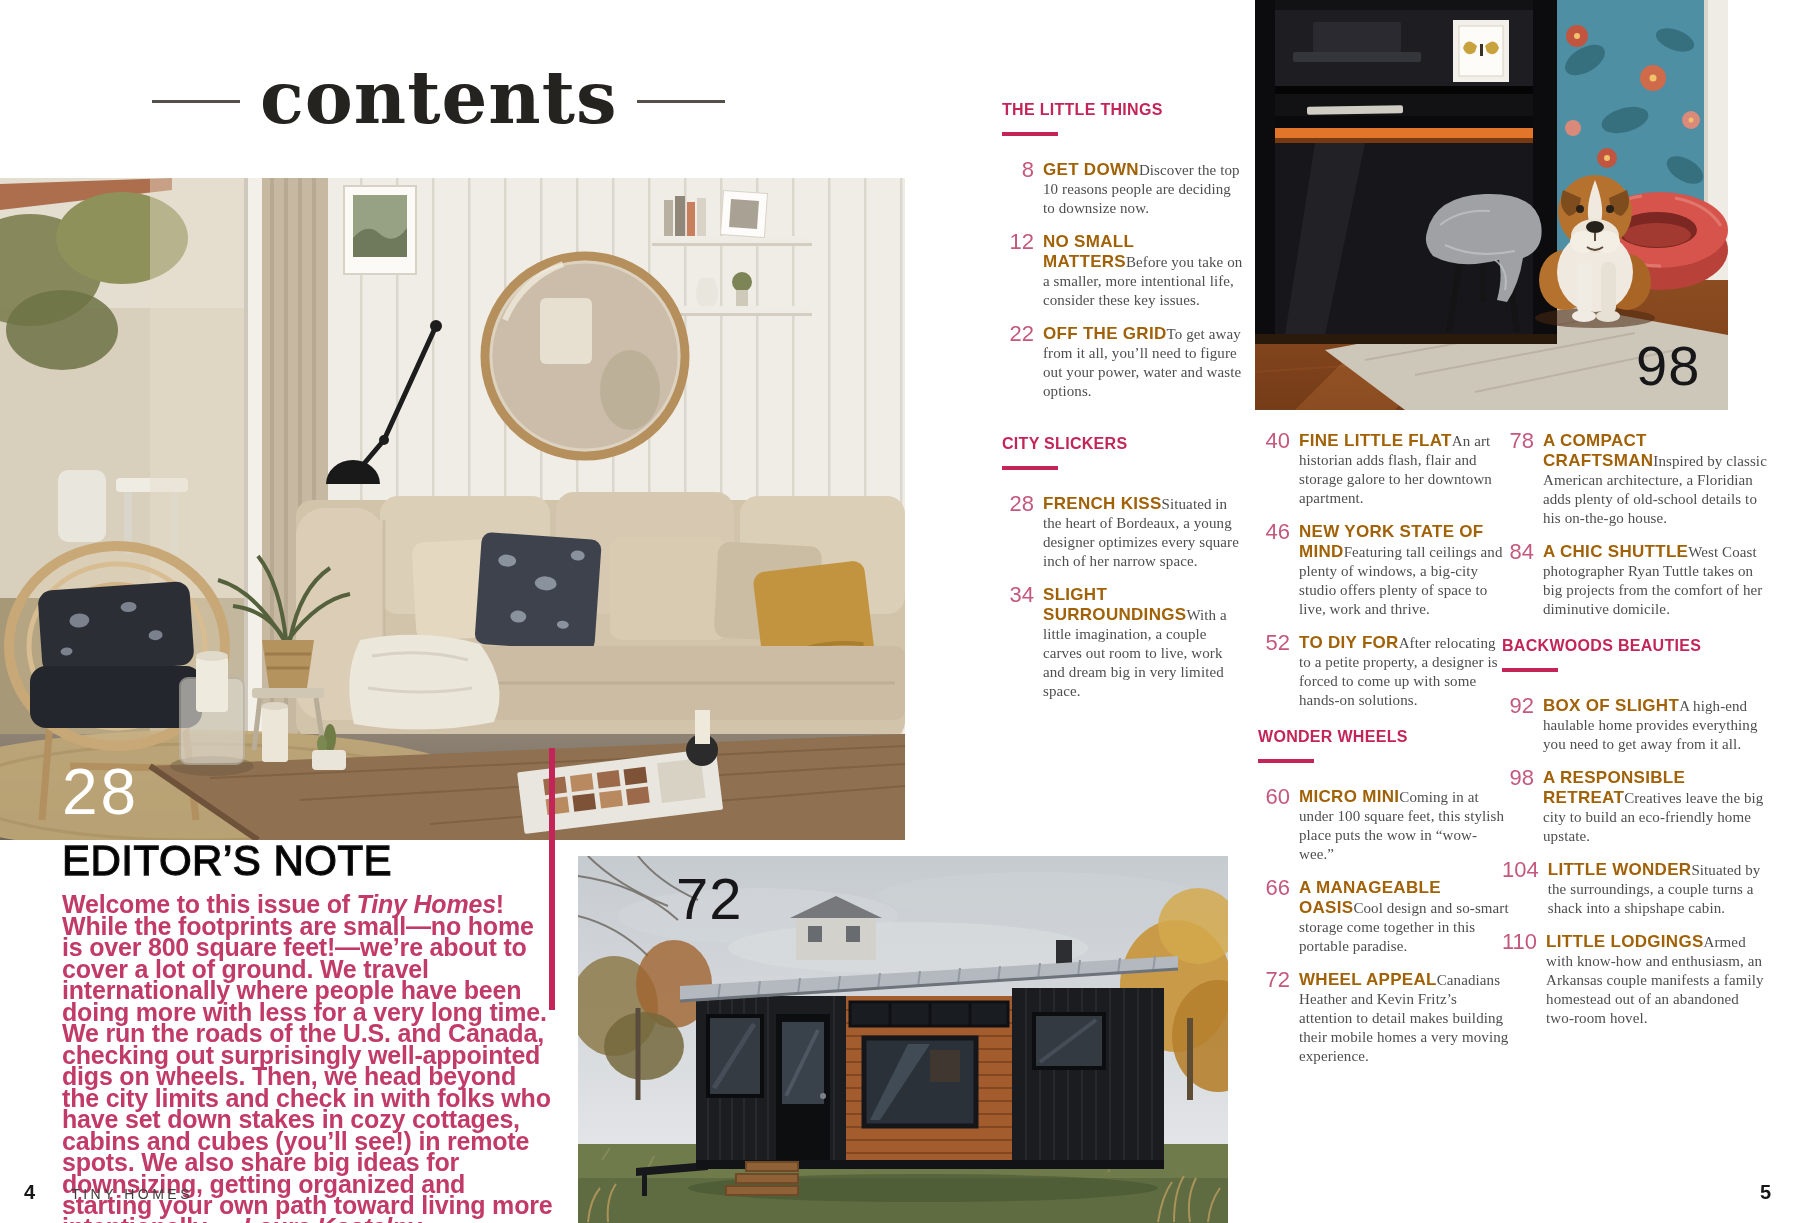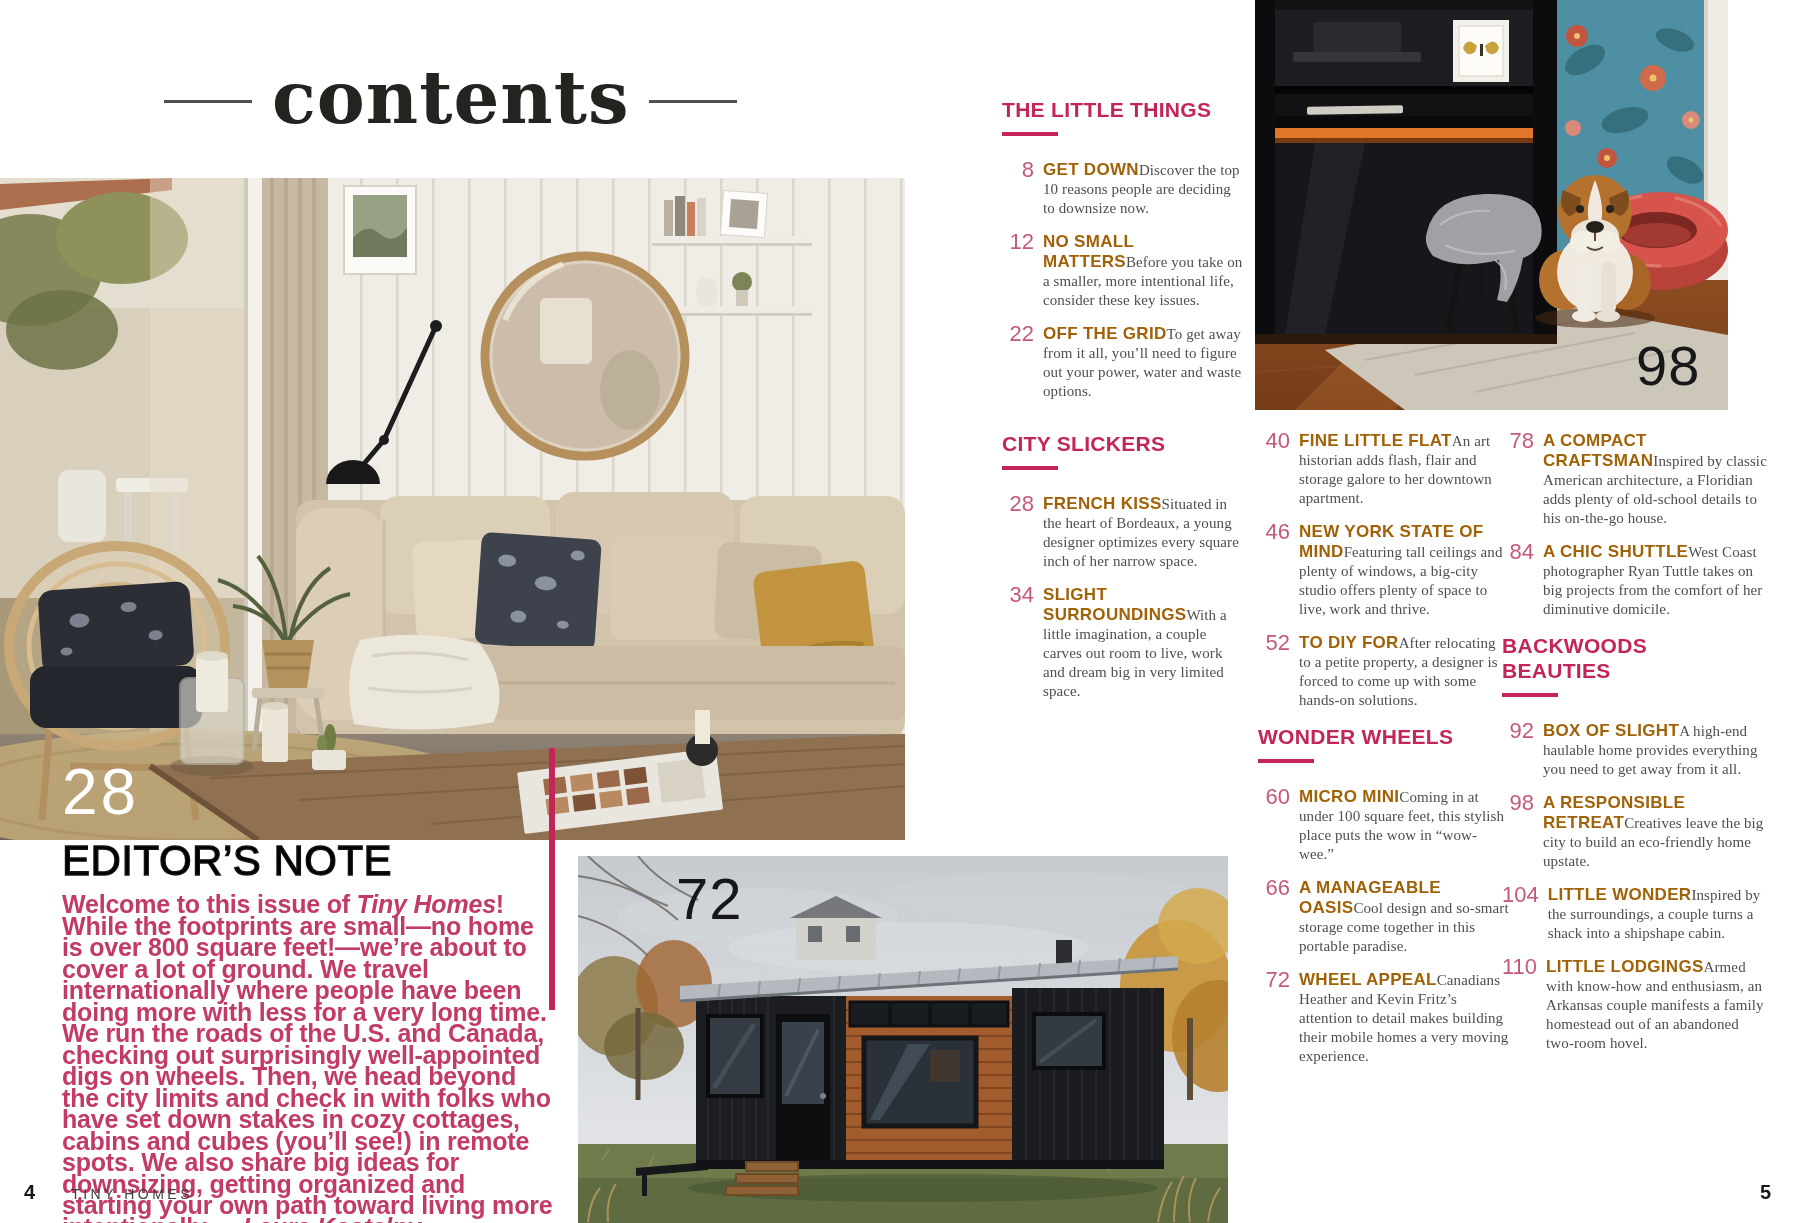--- a/index.html
+++ b/index.html
@@ -2,21 +2,21 @@
 <html><head>
 <meta charset="utf-8">
 <style>
   html,body{margin:0;padding:0;}
   body{
     width:1800px;height:1223px;position:relative;background:#ffffff;
     font-family:"Liberation Sans",sans-serif;overflow:hidden;
   }
 
   
-  .contents-title{position:absolute;left:164px;top:62px;display:flex;align-items:center;gap:20px;}
+  .contents-title{position:absolute;left:152px;top:62px;display:flex;align-items:center;gap:20px;}
   .title-dash{width:88px;height:3px;background:#55504b;}
   .title-word{
     font-family:"DejaVu Serif",serif;font-weight:700;font-size:72px;line-height:1;
     color:#242320;letter-spacing:1px;padding-bottom:6px;
   }
 
   
   .photo{position:absolute;overflow:hidden;}
   #photo-living{left:0;top:178px;width:905px;height:662px;}
   #photo-dog{left:1255px;top:0;width:473px;height:410px;}
@@ -39,21 +39,21 @@
     font-size:25px;line-height:21.5px;font-weight:700;color:#c23a67;letter-spacing:-.2px;
   }
   .note-par .it{font-style:italic;}
 
   
   .toc-col{position:absolute;}
   #col1{left:1002px;top:97px;width:243px;}
   #col2{left:1250px;top:431px;width:252px;margin-left:8px;}
   #col3{left:1502px;top:431px;width:266px;}
 
-  .sec-head{font-size:21px;font-weight:700;color:#c32558;letter-spacing:.3px;line-height:25px;}
+  .sec-head{font-size:16px;font-weight:700;color:#c32558;letter-spacing:.3px;line-height:25px;}
   .wrap-narrow{max-width:205px;}
   .sec-rule{width:56px;height:4px;background:#c32558;margin:10px 0 24px 0;}
   .block-city{margin-top:30px;}
   .block-wheels{margin-top:10px;}
   .block-backwoods{margin-top:14px;}
 
   .toc-item{display:flex;margin-bottom:14px;}
   .toc-num{
     flex:0 0 32px;margin-right:9px;text-align:right;font-size:22px;line-height:20px;
     color:#c4587d;font-weight:400;white-space:nowrap;
@@ -577,21 +577,21 @@
     <div class="toc-item">
       <span class="toc-num">92</span>
       <span class="toc-body"><span class="toc-title">BOX OF SLIGHT</span><span class="toc-desc">A high-end haulable home provides everything you need to get away from it all.</span></span>
     </div>
     <div class="toc-item">
       <span class="toc-num">98</span>
       <span class="toc-body"><span class="toc-title">A RESPONSIBLE RETREAT</span><span class="toc-desc">Creatives leave the big city to build an eco-friendly home upstate.</span></span>
     </div>
     <div class="toc-item">
       <span class="toc-num">104</span>
-      <span class="toc-body"><span class="toc-title">LITTLE WONDER</span><span class="toc-desc">Inspired by the surroundings, a couple turns a shack into a shipshape cabin.</span></span>
+      <span class="toc-body"><span class="toc-title">LITTLE WONDER</span><span class="toc-desc">Situated by the surroundings, a couple turns a shack into a shipshape cabin.</span></span>
     </div>
     <div class="toc-item">
       <span class="toc-num">110</span>
       <span class="toc-body"><span class="toc-title">LITTLE LODGINGS</span><span class="toc-desc">Armed with know-how and enthusiasm, an Arkansas couple manifests a family homestead out of an abandoned two-room hovel.</span></span>
     </div>
   </div>
 </div>
 
 <div class="footer-left">
   <span class="fnum">4</span>

